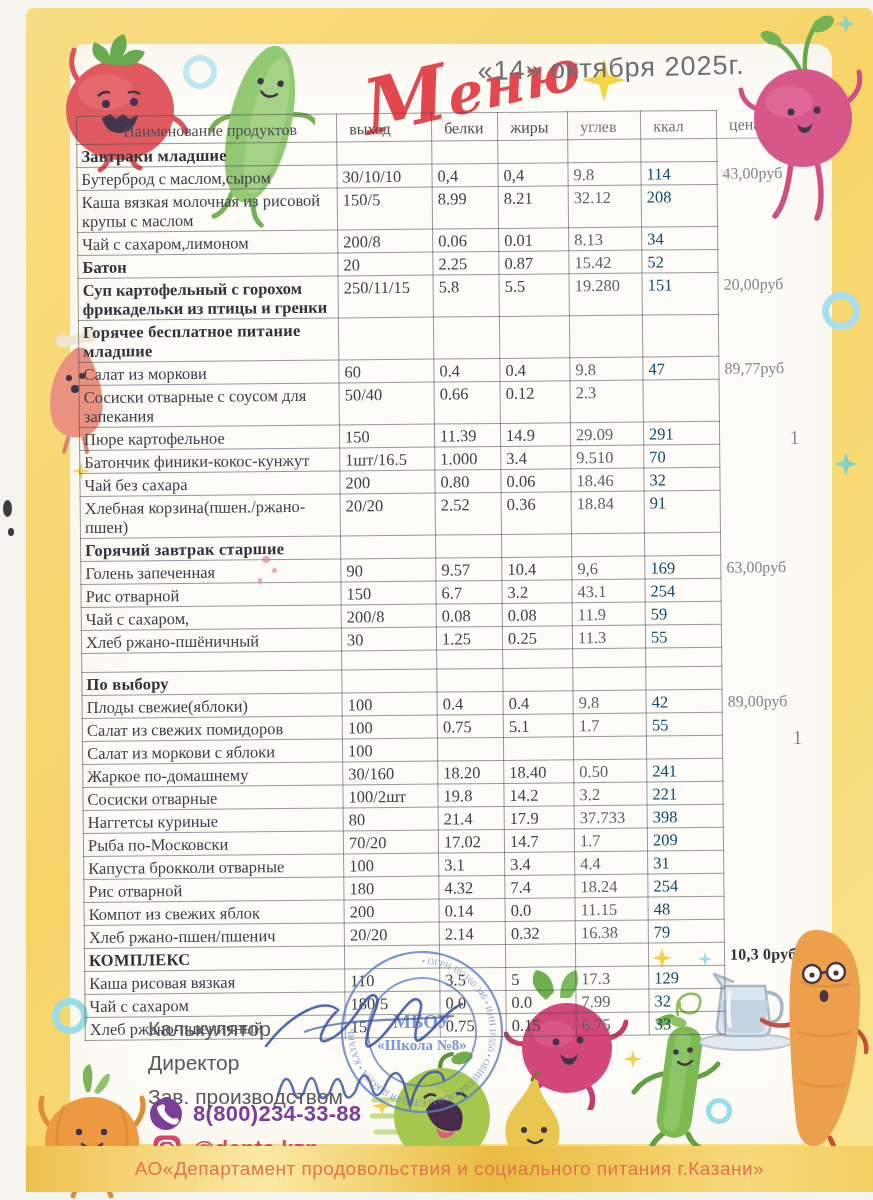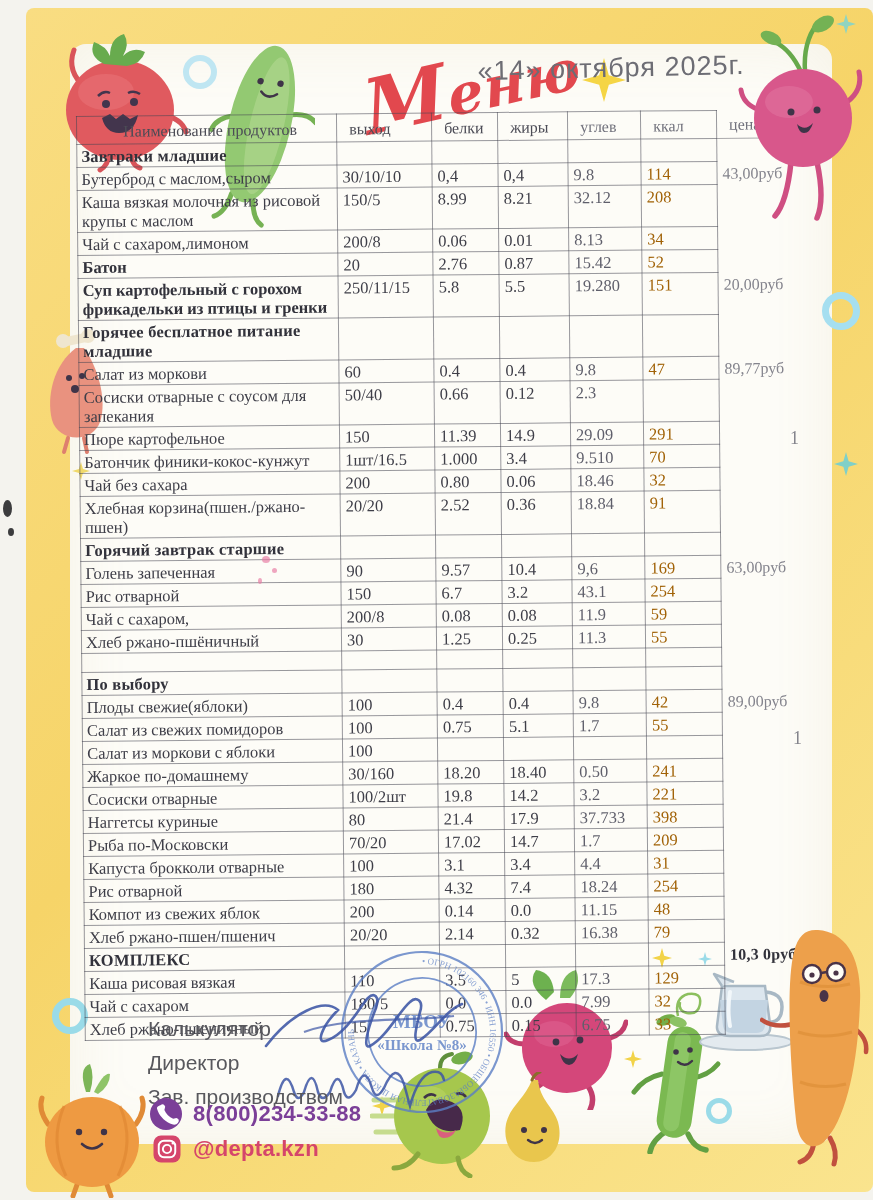--- a/index.html
+++ b/index.html
@@ -27,21 +27,21 @@
 
   table.menu{border-collapse:collapse;table-layout:fixed;position:absolute;left:76px;top:116px;
      width:756px;font-family:"Liberation Serif",serif;color:#3e3e48;background:transparent;}
   .menu th,.menu td{border:1px solid rgba(70,70,82,.55);padding:2px 5px 1px;font-size:16.5px;
      line-height:19px;vertical-align:top;overflow:hidden;font-weight:normal;}
   .menu thead th{font-size:16px;color:#4c4c56;height:24px;vertical-align:middle;text-align:left;padding-left:12px;}
   .menu thead th.c-name{text-align:center;}
   .menu thead th.c-carb,.menu thead th.c-kcal{color:#71717c;}
   .menu td.c-name{padding-left:4px;}
   .menu td.c-carb{color:#5f5f6b;}
-  .menu td.c-kcal{color:#a16207;}
+  .menu td.c-kcal{color:#0c4a6e;}
   .menu .c-price{border:0 !important;border-left:1px solid rgba(70,70,82,.45) !important;
      color:#84848d;font-size:16px;white-space:nowrap;}
   .menu thead .c-price{border-bottom:1px solid rgba(70,70,82,.45) !important;color:#71717c;}
   .menu tr.sec td{font-weight:bold;color:#32323b;letter-spacing:.2px;}
   .menu tr.bold td.c-name{font-weight:bold;color:#32323b;}
   .menu tr.spacer td{height:15px;}
 
   
   .signoff{position:absolute;left:148px;top:1012px;z-index:5;color:#58585d;font-size:21px;line-height:34px;}
   .contact{position:absolute;z-index:5;display:flex;align-items:center;gap:11px;}
@@ -305,21 +305,21 @@
             <td class="c-out">200/8</td>
             <td class="c-prot">0.06</td>
             <td class="c-fat">0.01</td>
             <td class="c-carb">8.13</td>
             <td class="c-kcal">34</td>
             <td class="c-price"></td>
           </tr>
           <tr class=" bold">
             <td class="c-name">Батон</td>
             <td class="c-out">20</td>
-            <td class="c-prot">2.76</td>
+            <td class="c-prot">2.25</td>
             <td class="c-fat">0.87</td>
             <td class="c-carb">15.42</td>
             <td class="c-kcal">52</td>
             <td class="c-price"></td>
           </tr>
           <tr class=" bold">
             <td class="c-name">Суп картофельный с горохом фрикадельки из птицы и гренки</td>
             <td class="c-out">250/11/15</td>
             <td class="c-prot">5.8</td>
             <td class="c-fat">5.5</td>
@@ -641,20 +641,23 @@
       <svg width="30" height="30" viewBox="0 0 40 40">
         <rect x="2" y="2" width="36" height="36" rx="10" fill="#d5456b"></rect>
         <rect x="9" y="9" width="22" height="22" rx="7" fill="none" stroke="#ffffff" stroke-width="2.6"></rect>
         <circle cx="20" cy="20" r="5.5" fill="none" stroke="#ffffff" stroke-width="2.6"></circle>
         <circle cx="28" cy="12" r="2" fill="#ffffff"></circle>
       </svg>
     </span>
     <span class="txt">@depta.kzn</span>
   </div>
 
+  <div class="footer-band">
+    <span>АО«Департамент продовольствия и социального питания г.Казани»</span>
+  </div>
 
   <div class="blot" style="left:3px;top:500px;width:9px;height:17px;"></div>
   <div class="blot" style="left:8px;top:528px;width:6px;height:8px;"></div>
   <div class="smudge" style="left:262px;top:556px;width:8px;height:7px;"></div>
   <div class="smudge" style="left:272px;top:568px;width:5px;height:5px;"></div>
   <div class="smudge" style="left:258px;top:578px;width:4px;height:6px;"></div>
   <span class="pen-mark" style="left:790px;top:428px;">1</span>
   <span class="pen-mark" style="left:793px;top:728px;">1</span>
 
 </div>

